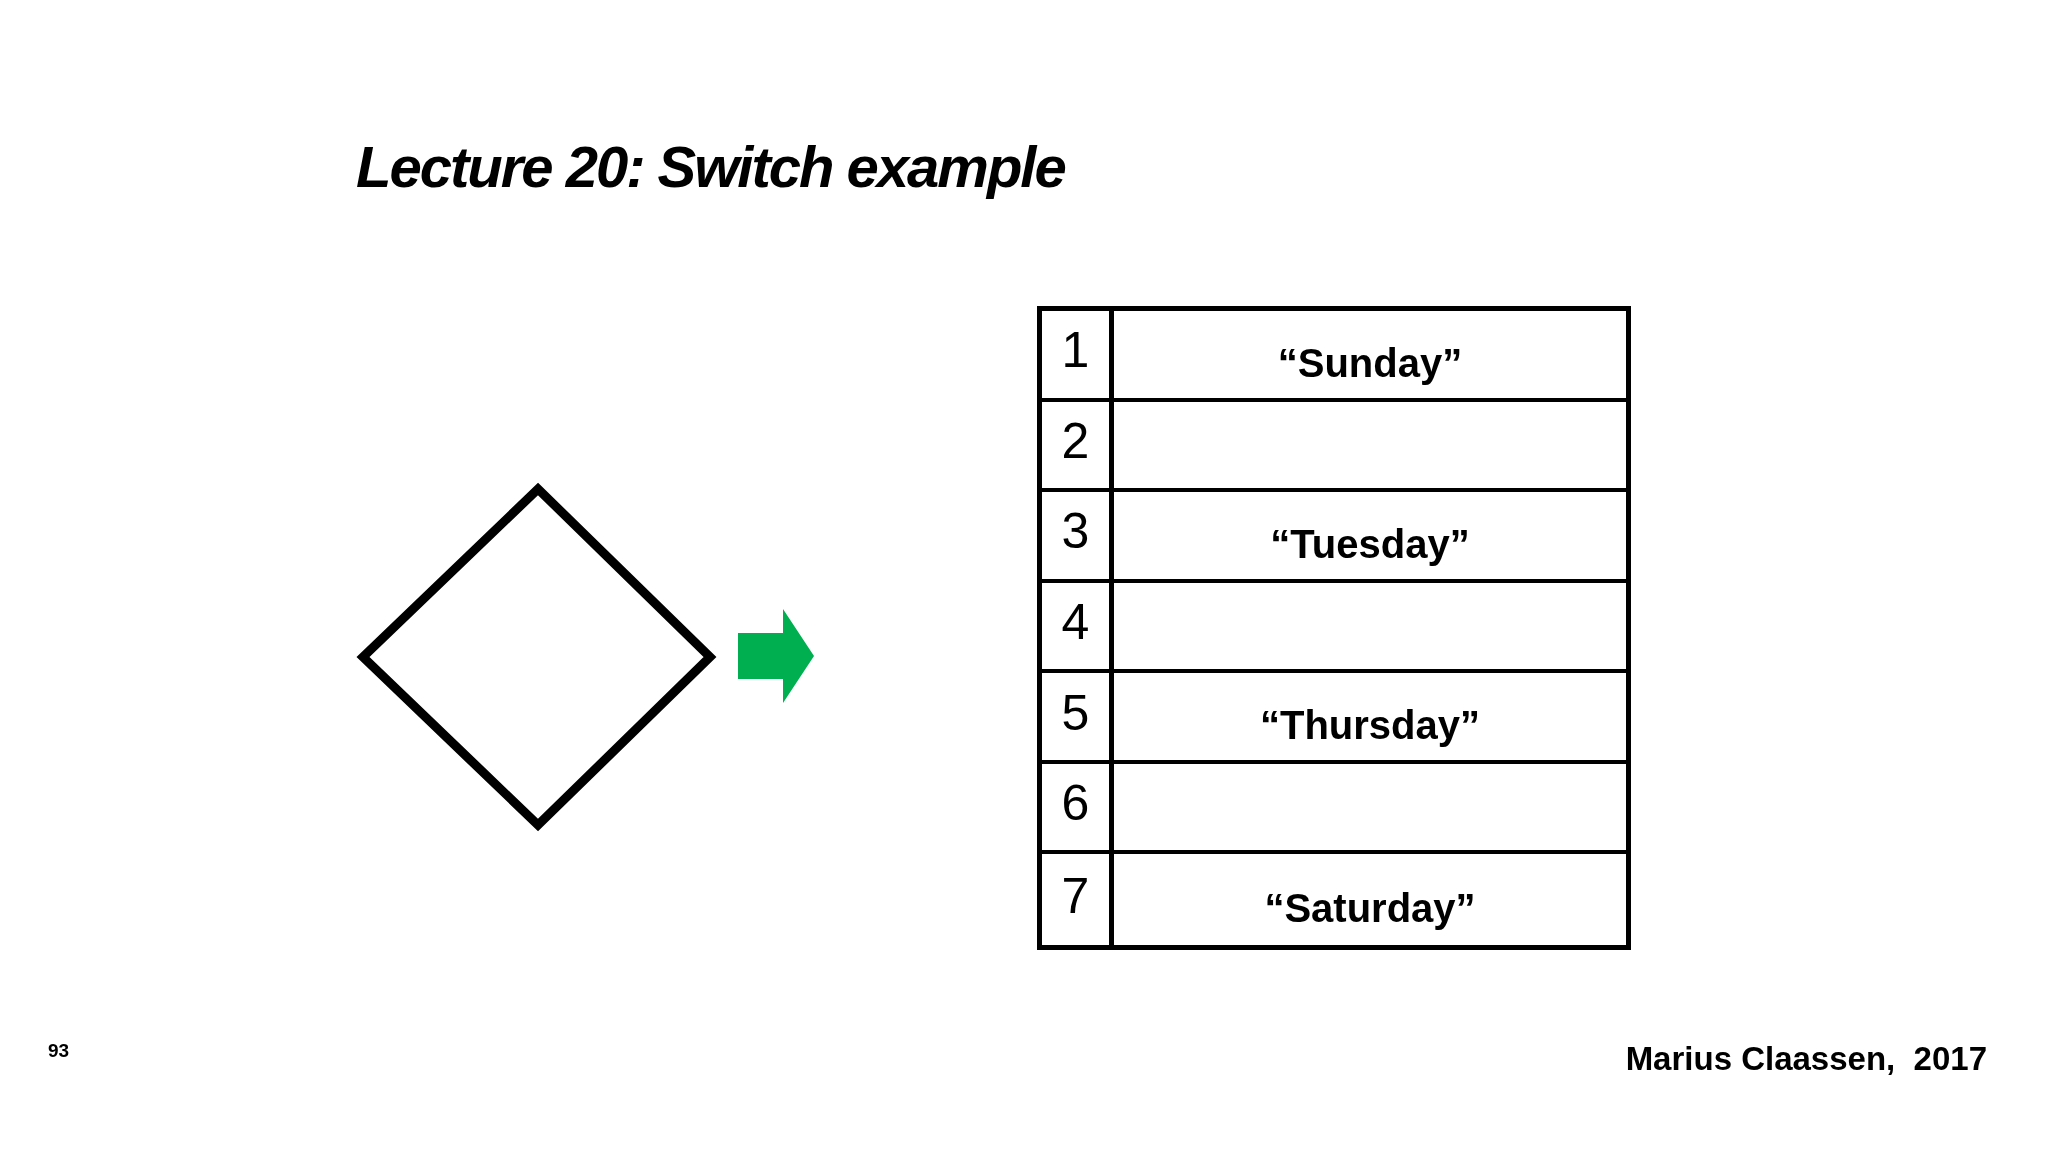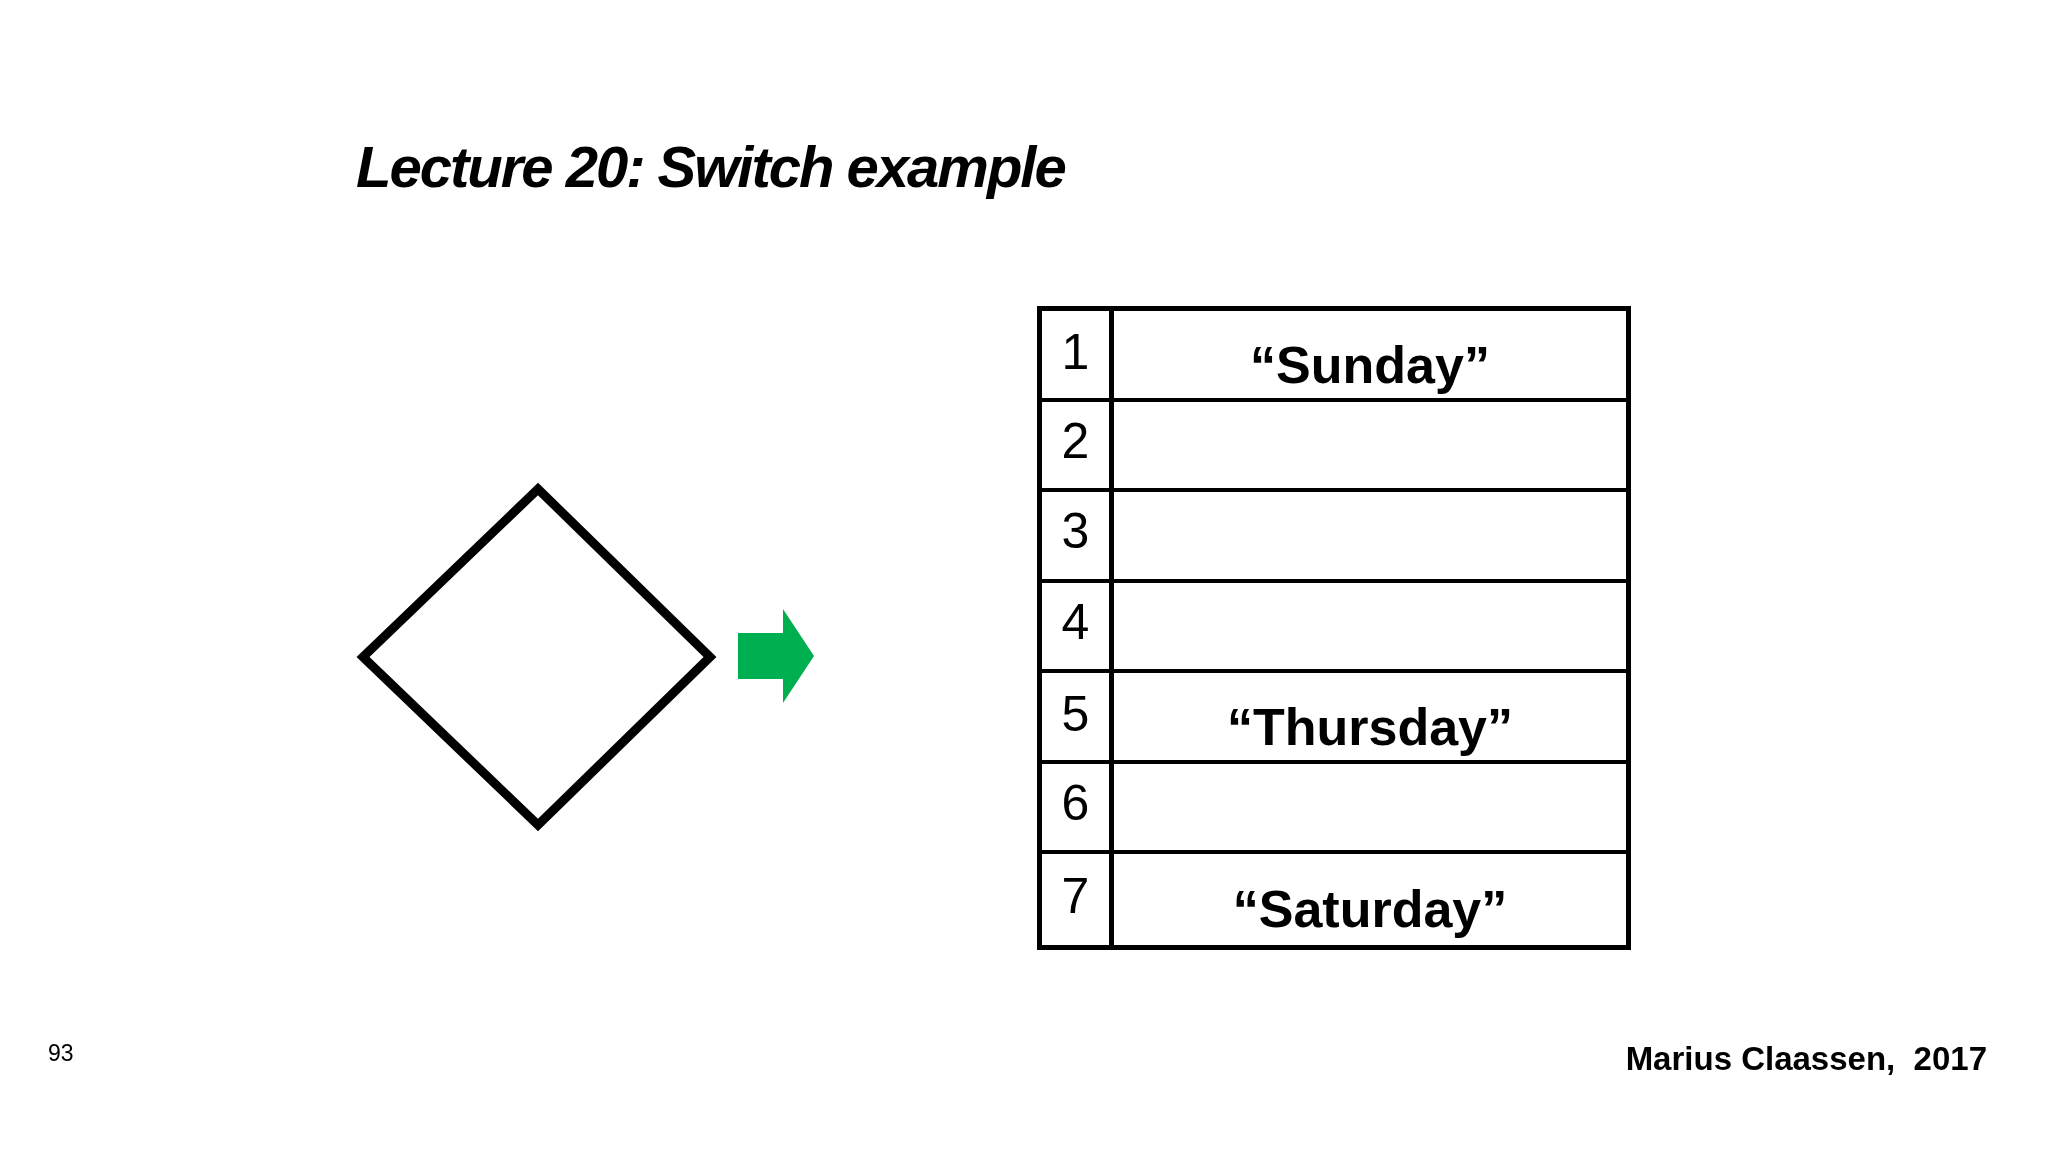--- a/index.html
+++ b/index.html
@@ -47,29 +47,29 @@
     justify-content: center;
     font-size: 50px;
     font-weight: 500;
     padding-bottom: 8px;
   }
   .cell-day {
     display: flex;
     align-items: center;
     justify-content: center;
     font-weight: bold;
-    font-size: 52px;
+    font-size: 40px;
     padding-bottom: 6px;
     margin-top: 24px;
   }
   .page-num {
     position: absolute;
     left: 48px; top: 1040px;
-    font-size: 23px;
-    font-weight: normal;
+    font-size: 19px;
+    font-weight: bold;
   }
   .credit {
     position: absolute;
     right: 61px; top: 1040px;
     font-size: 33px;
     font-weight: bold;
     white-space: pre;
   }
 </style>
 </head>
@@ -88,20 +88,21 @@
 <div class="day-table">
   <div class="trow">
     <div class="cell-num">1</div>
     <div class="cell-day">“Sunday”</div>
   </div>
   <div class="trow">
     <div class="cell-num">2</div>
   </div>
   <div class="trow">
     <div class="cell-num">3</div>
+    <div class="cell-day">“Tuesday”</div>
   </div>
   <div class="trow">
     <div class="cell-num">4</div>
   </div>
   <div class="trow">
     <div class="cell-num">5</div>
     <div class="cell-day">“Thursday”</div>
   </div>
   <div class="trow">
     <div class="cell-num">6</div>

